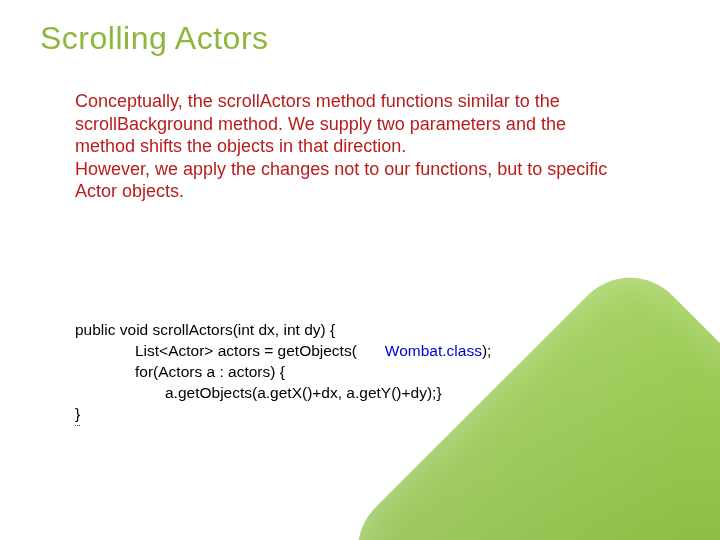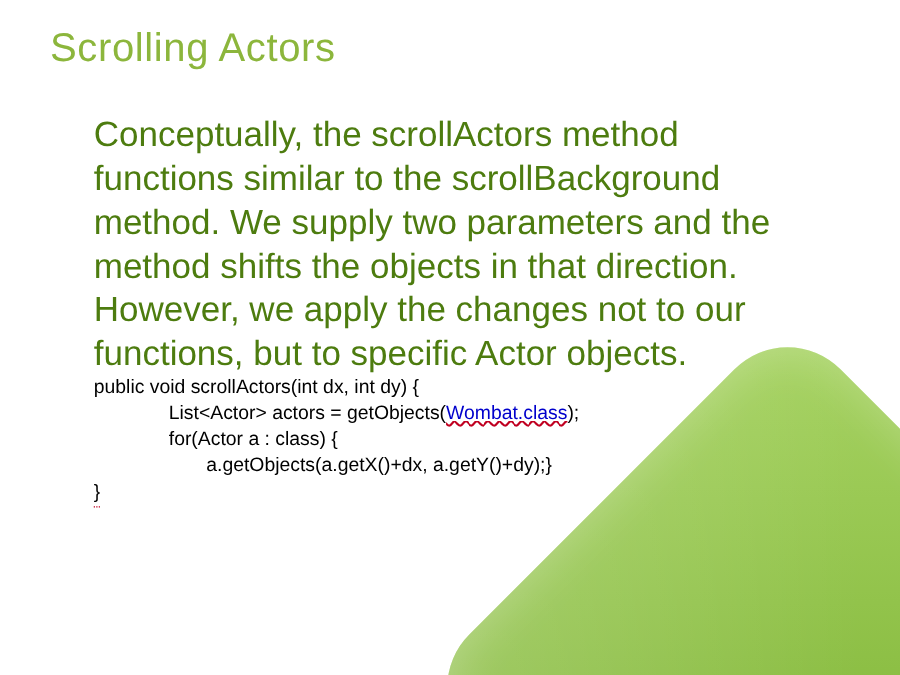--- a/index.html
+++ b/index.html
@@ -25,41 +25,41 @@
     font-size: 32px;
     font-weight: 400;
     color: #8cb63c;
     letter-spacing: 0.5px;
   }
   .body {
     position: absolute;
     top: 90px;
     left: 75px;
     width: 555px;
-    font-size: 28px;
+    font-size: 18px;
     line-height: 1.25;
-    color: #4d7c0f;
+    color: #b91c1c;
   }
   .code {
     position: absolute;
-    top: 300px;
+    top: 320px;
     left: 75px;
     width: 560px;
     font-size: 15.5px;
     line-height: 1.35;
     color: #000;
   }
   .code .indent1 { padding-left: 60px; display: block; }
   .code .indent2 { padding-left: 90px; display: block; }
   .code .closeb { display: inline-block; border-bottom: 1px dotted #c00020; }
   .link-style {
     color: #0000cc;
-    text-decoration: underline;
     text-decoration-color: #c00020;
     text-decoration-style: wavy;
+    margin-left: 28px;
   }
   .corner {
     position: absolute;
     right: -120px;
     bottom: -220px;
     width: 420px;
     height: 420px;
     border-radius: 60px;
     transform: rotate(45deg);
     background: linear-gradient(135deg, #a8d464 0%, #6fa823 100%);
@@ -83,19 +83,19 @@
   <div class="body">
     <span>Conceptually, the scrollActors method functions similar to the scrollBackground method. We supply two parameters and the method shifts the objects in that direction.</span><br>
     <span>However, we apply the changes not to our functions, but to specific Actor objects.</span>
   </div>
 
   <div class="code">
     <span>public void scrollActors(int dx, int dy) {</span>
     <span class="indent1">
       <span>List&lt;Actor&gt; actors = getObjects(</span><span class="link-style">Wombat.class</span><span>);</span>
     </span>
-    <span class="indent1">for(Actor a : class) {</span>
+    <span class="indent1">for(Actors a : actors) {</span>
     <span class="indent2">a.getObjects(a.getX()+dx, a.getY()+dy);}</span>
     <span><span class="closeb">}</span></span>
   </div>
 
   <div class="corner"></div>
 </div>
 
 </body></html>

